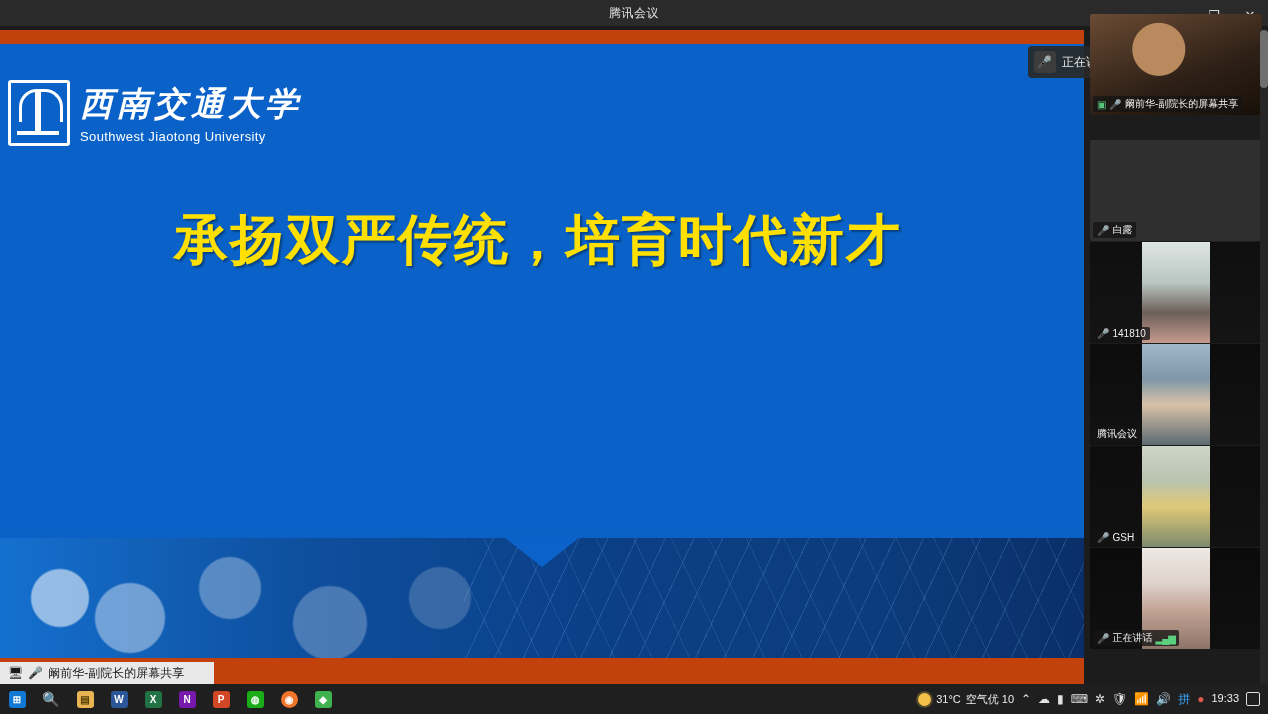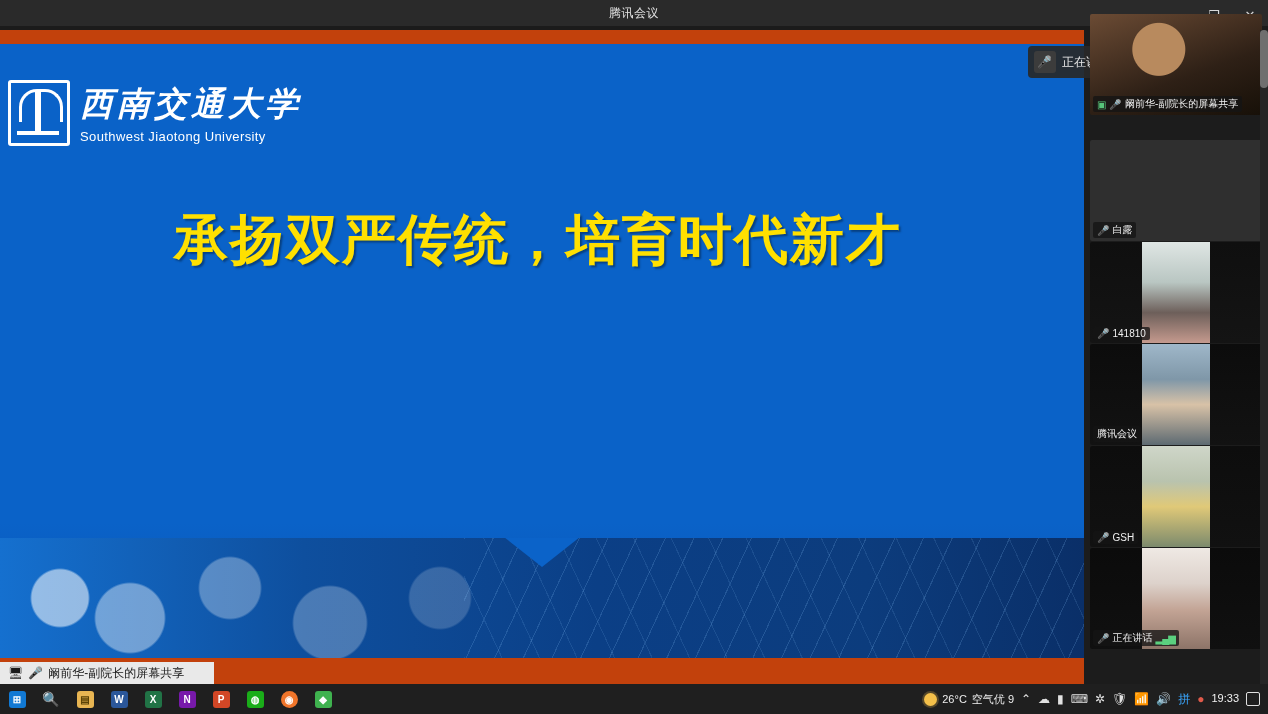--- a/index.html
+++ b/index.html
@@ -344,22 +344,22 @@
           <span class="sq" style="background:#f0752a;border-radius:50%;">◉</span>
         </div>
       <div class="tb-item">
           <span class="sq" style="background:#3fb24f;">◆</span>
         </div>
     </div>
 
     <div class="tb-right">
       <div class="weather">
         <span class="sun"></span>
-        <span>26°C</span>
-        <span>空气优 9</span>
+        <span>31°C</span>
+        <span>空气优 10</span>
       </div>
       <span class="tray-ic">⌃</span>
       <span class="tray-ic">☁</span>
       <span class="tray-ic">▮</span>
       <span class="tray-ic">⌨</span>
       <span class="tray-ic">✲</span>
       <span class="tray-ic">🛡</span>
       <span class="tray-ic">📶</span>
       <span class="tray-ic">🔊</span>
       <span class="tray-ic" style="color:#3aa7ff;">拼</span>

